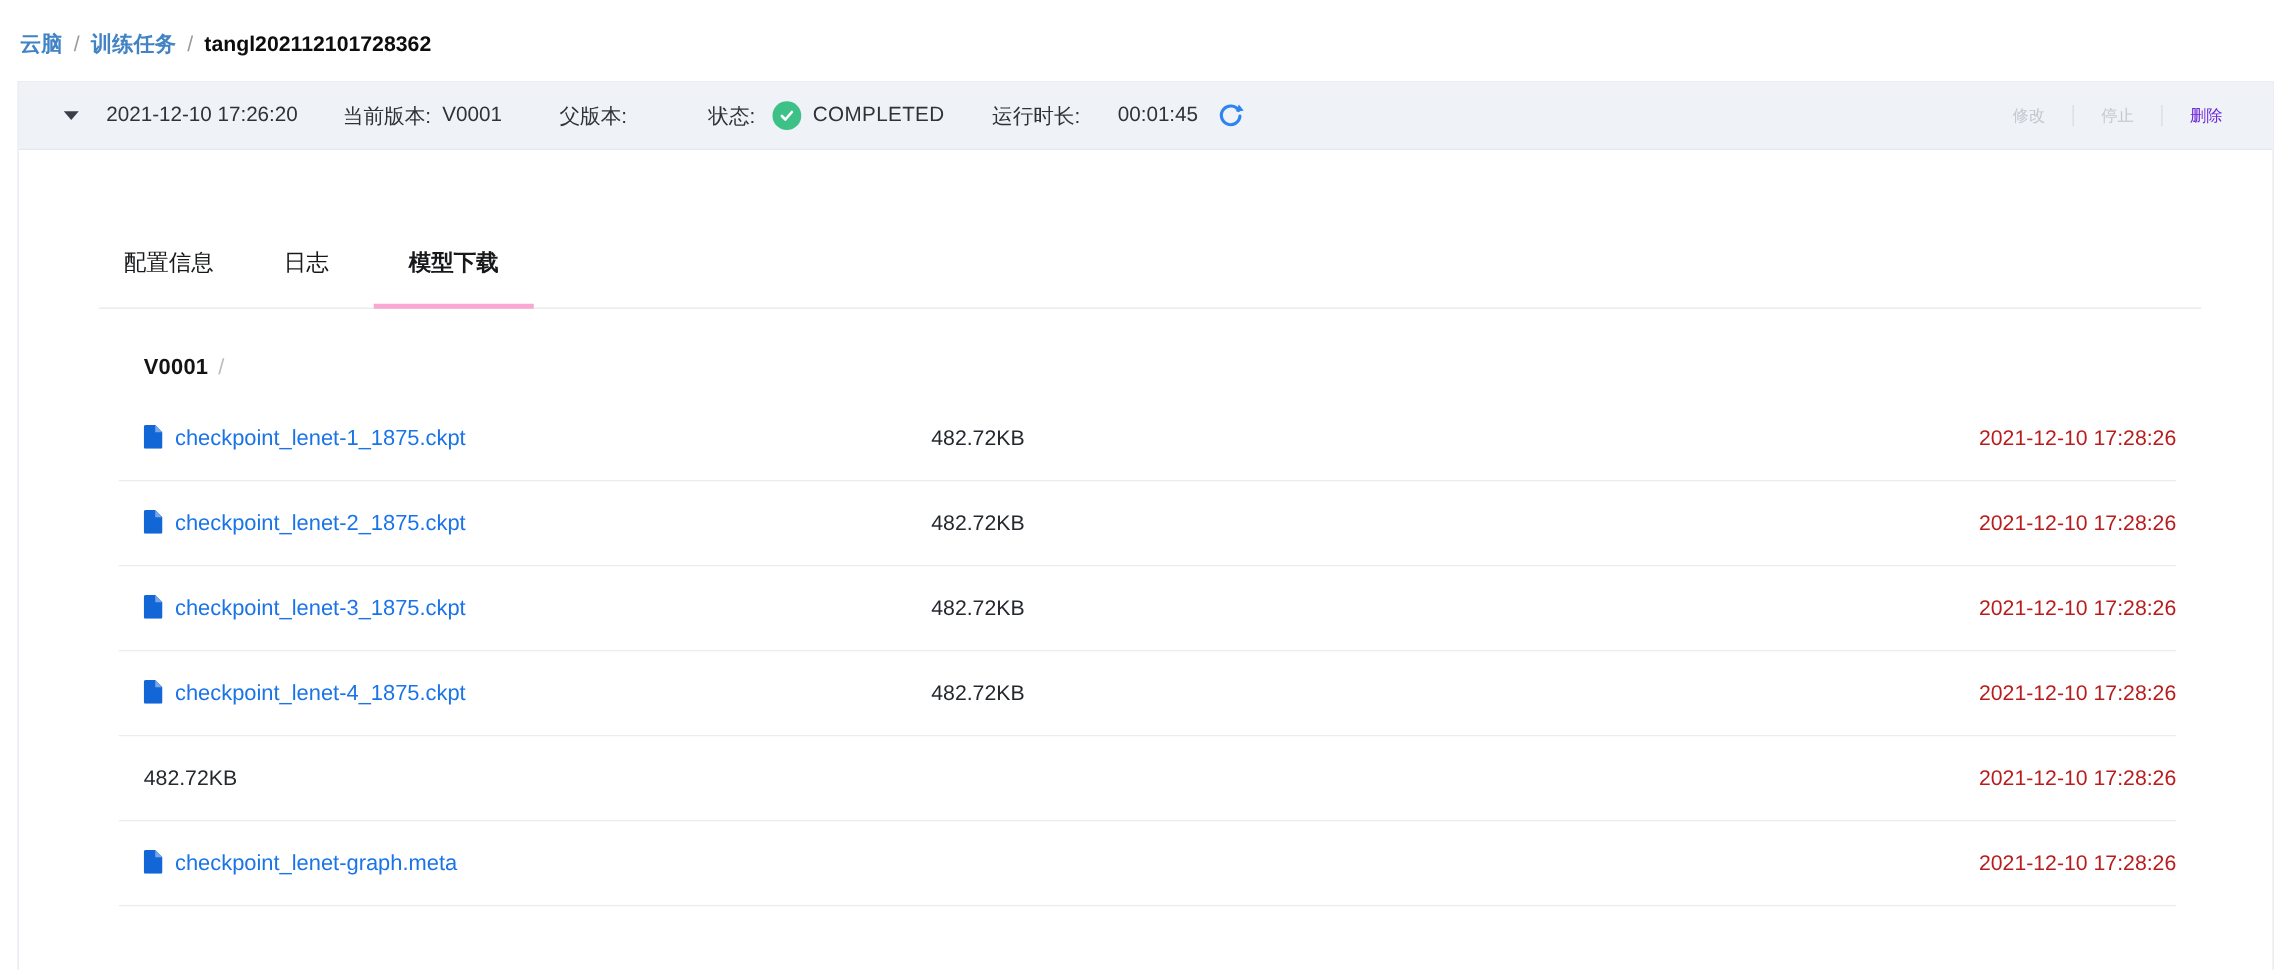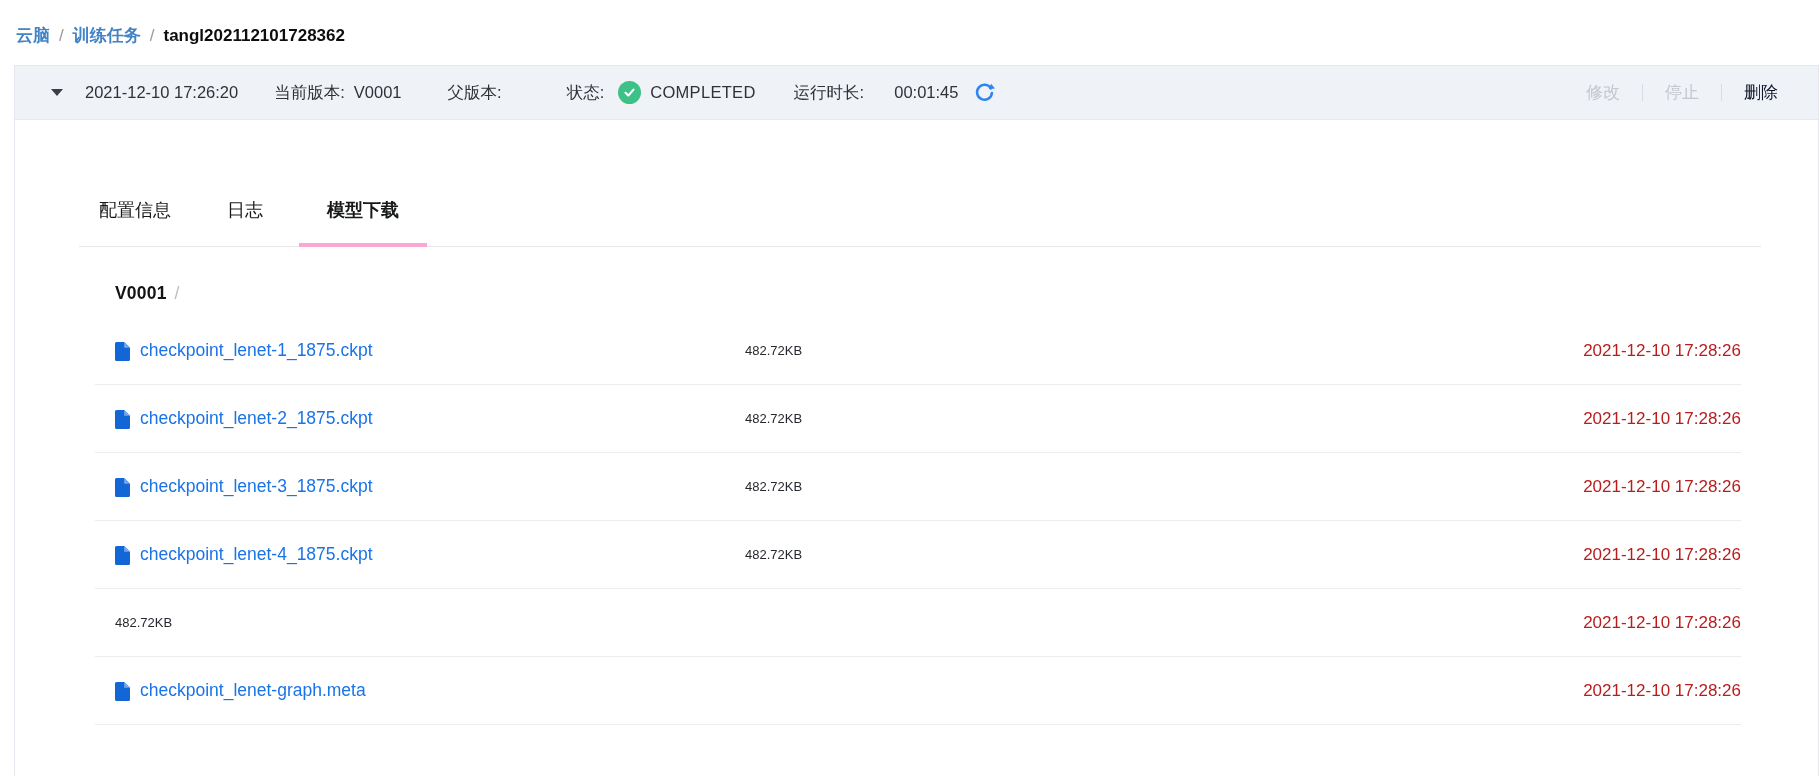--- a/index.html
+++ b/index.html
@@ -25,46 +25,46 @@
   .jh-val { margin-left:9px; }
   .jh-label.parent { margin-left:46px; }
   .jh-label.status { margin-left:56px; }
   .status-ico { width:23px; height:23px; border-radius:50%; background:#3dc187;
     margin-left:14px; display:flex; align-items:center; justify-content:center; flex:none; }
   .jh-status-text { margin-left:9px; letter-spacing:.3px; }
   .jh-label.duration { margin-left:38px; }
   .jh-duration { margin-left:30px; }
   .refresh-btn { margin-left:16px; cursor:pointer; display:flex; align-items:center; }
 
-  .jh-actions { margin-left:auto; display:flex; align-items:center; font-size:17px; }
+  .jh-actions { margin-left:auto; display:flex; align-items:center; font-size:13px; }
   .jh-action { cursor:pointer; }
   .jh-action.disabled { color:#c3c7ce; cursor:not-allowed; }
-  .jh-action.danger { color:#0f172a; }
+  .jh-action.danger { color:#6d28d9; }
   .action-div { width:1px; height:17px; background:#d9dce2; margin:0 22px; }
 
   
   .tabs { margin:78px 57px 0 64px; border-bottom:1px solid #e7e7e7;
     display:flex; align-items:flex-start; }
   .tab { font-size:18px; color:#17181a; padding:0 20px 21px 20px; cursor:pointer;
     margin-right:16px; border-bottom:2px solid transparent; margin-bottom:-1px; }
   .tab.active { font-weight:700; border-bottom:4px solid #f9a8d4; padding:0 28px 21px 28px; }
 
   
   .path-line { margin:36px 0 0 100px; font-size:17.5px; display:flex; align-items:center; }
   .path-root { color:#141414; font-weight:700; letter-spacing:.2px; cursor:pointer; }
   .path-sep { color:#b9bdc4; margin-left:8px; }
 
   
   .file-table { margin:13px 77px 0 80px; }
   .file-row { height:68px; display:grid; grid-template-columns:630px 1fr auto;
     align-items:center; border-bottom:1px solid #ececec; padding-left:20px; }
-  .file-name { display:flex; align-items:flex-end; min-width:0; }
+  .file-name { display:flex; align-items:flex-start; min-width:0; }
   .file-ico { flex:none; margin-right:10px; display:flex; }
   .file-link { color:#1a74e8; font-size:17.5px; text-decoration:none; cursor:pointer; }
-  .file-size { font-size:13px; color:#25282e; }
+  .file-size { font-size:17px; color:#25282e; }
   .file-date { font-size:17px; color:#b91c1c; text-align:right; }
 </style>
 </head>
 <body>
 
 <div class="breadcrumb">
   <a class="crumb-link">云脑</a>
   <span class="crumb-sep">/</span>
   <a class="crumb-link">训练任务</a>
   <span class="crumb-sep">/</span>

